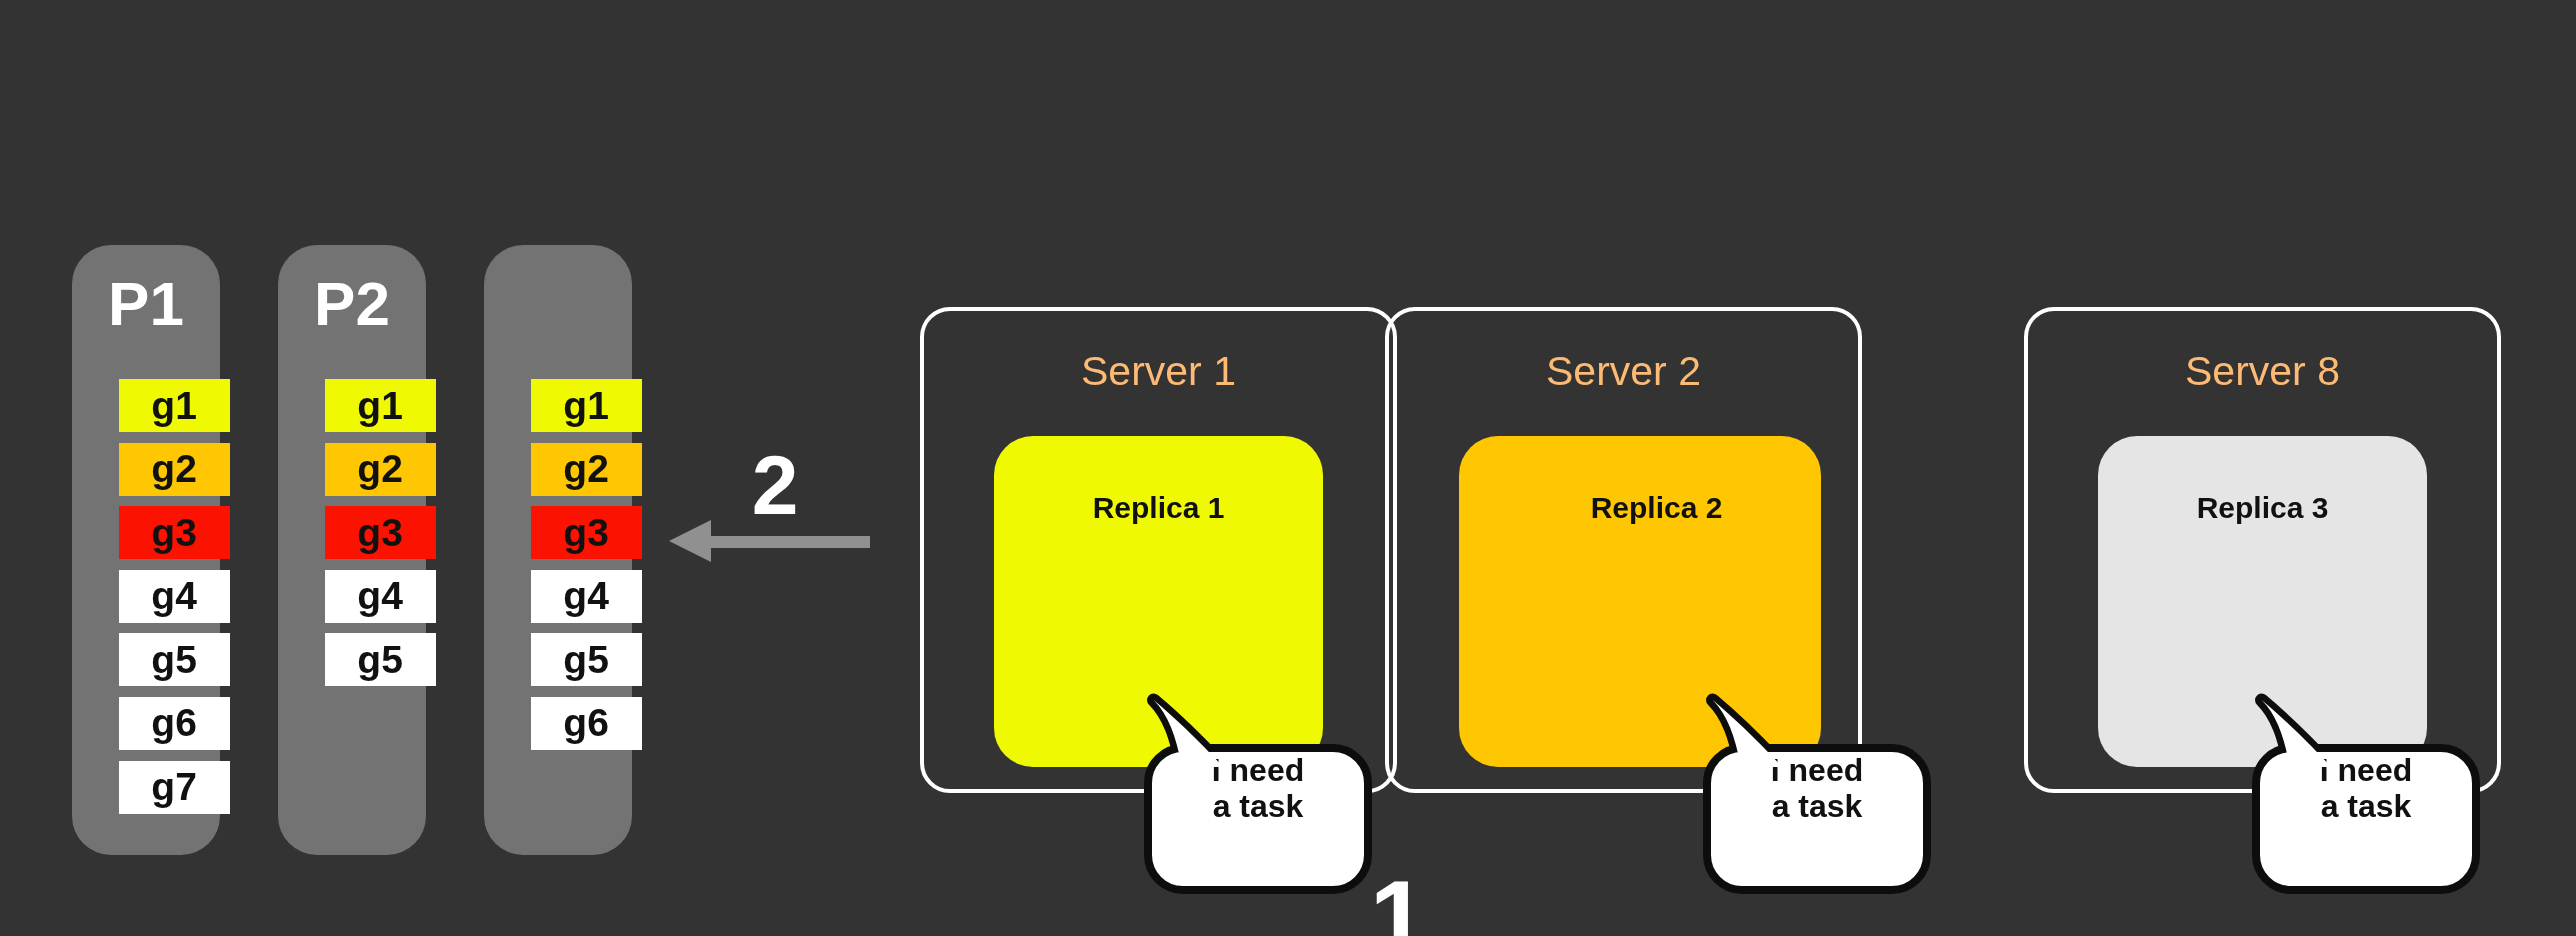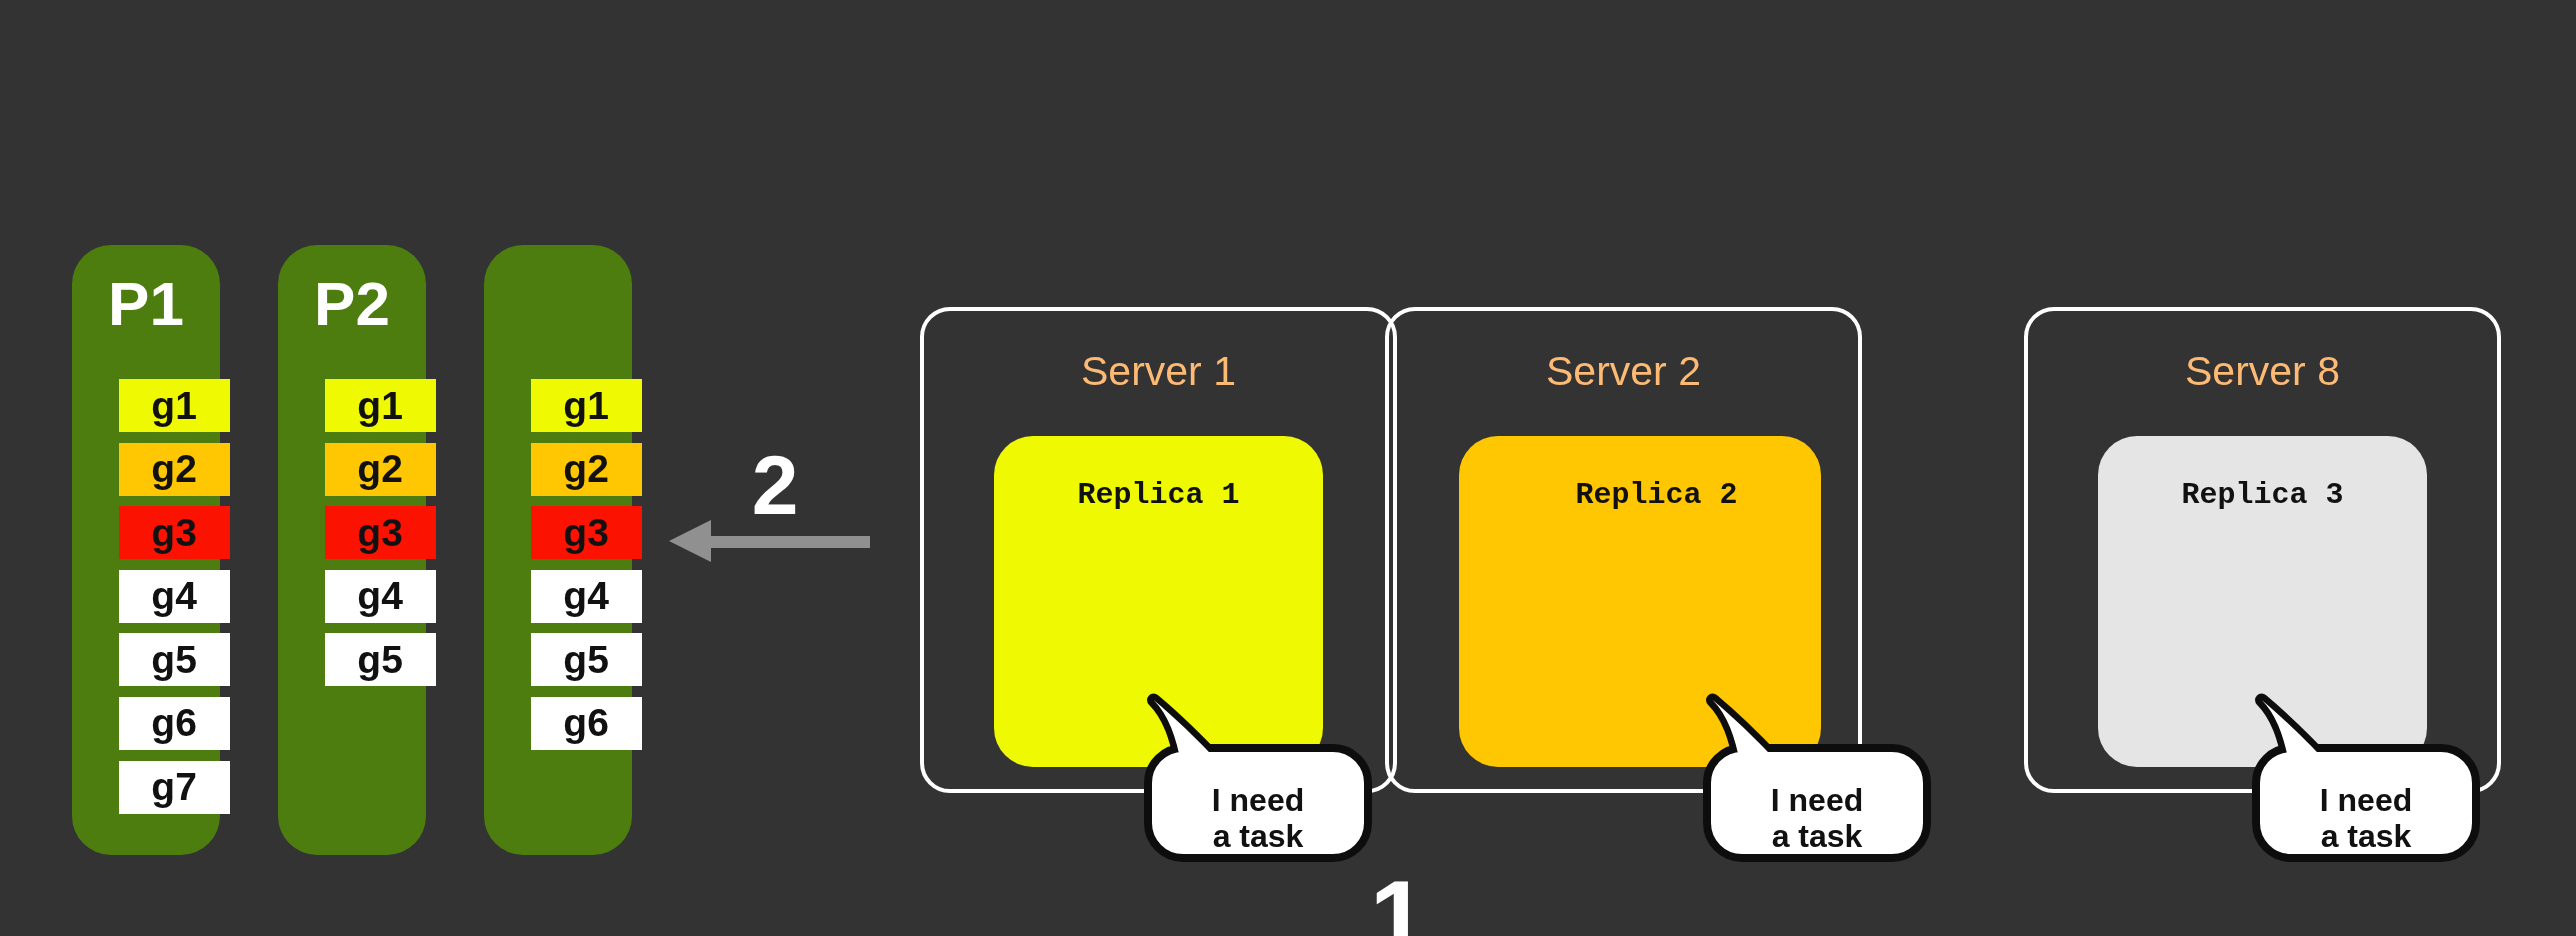--- a/index.html
+++ b/index.html
@@ -17,21 +17,21 @@
     height: 937px;
     background: #333333;
   }
 
   
   .partition {
     position: absolute;
     top: 245px;
     width: 148px;
     height: 610px;
-    background: #4d7c0f;
+    background: #737373;
     border-radius: 39px;
   }
   .p1 { left: 72px; }
   .p2 { left: 278px; }
   .p3 { left: 484px; }
   .p-header {
     margin-top: 23px;
     text-align: center;
     font-size: 62px;
     font-weight: bold;
@@ -108,26 +108,25 @@
   }
   .replica {
     position: absolute;
     top: 125px;
     left: 70px;
     width: 329px;
     height: 331px;
     border-radius: 39px;
   }
   .replica-title {
-    margin-top: 42px;
+    margin-top: 55px;
     text-align: center;
     font-size: 30px;
     font-weight: bold;
     color: #111111;
-    font-family: Liberation Mono, monospace;
   }
 
   
   .bubble-group {
     position: absolute;
     top: 698px;
     width: 228px;
     height: 199px;
   }
   .bg1 { left: 1144px; }
@@ -141,30 +140,30 @@
     height: 71px;
     overflow: visible;
   }
   .tail.back  { z-index: 1; }
   .tail.front { z-index: 3; }
   .bubble {
     position: absolute;
     left: 0;
     top: 46px;
     width: 228px;
-    height: 118px;
+    height: 150px;
     box-sizing: border-box;
     background: #FFFFFF;
     border: 8px solid #0D0D0D;
     border-radius: 39px;
     z-index: 2;
     display: flex;
     flex-direction: column;
     align-items: center;
-    justify-content: flex-end;
+    justify-content: flex-start;
     font-size: 32px;
     font-weight: bold;
     line-height: 36px;
     color: #111111;
     text-align: center;
   }
 
   
   .step-one {
     position: absolute;

